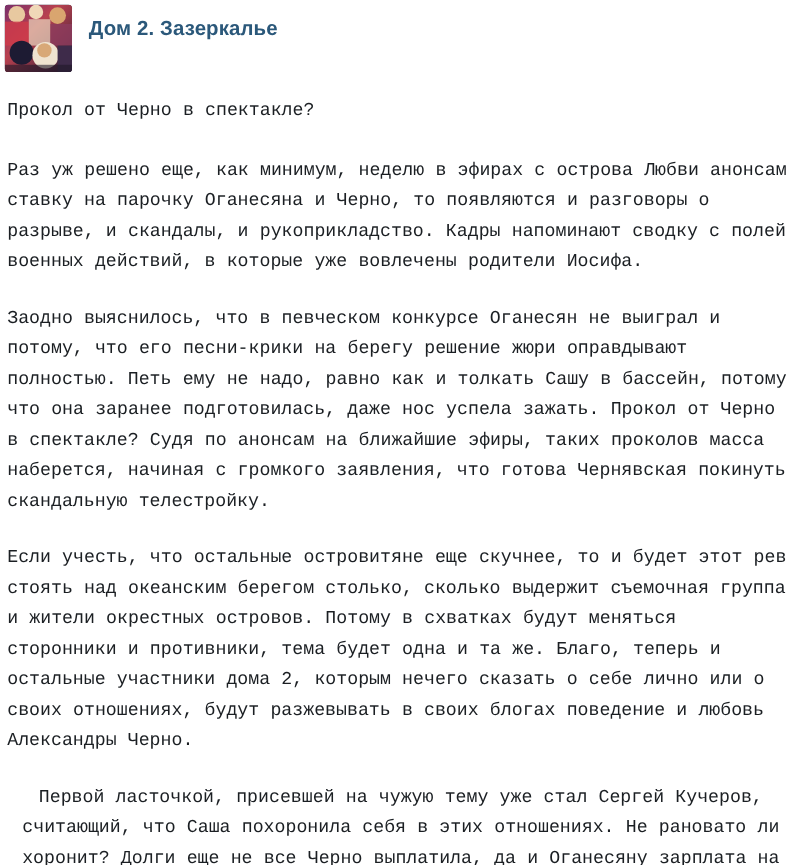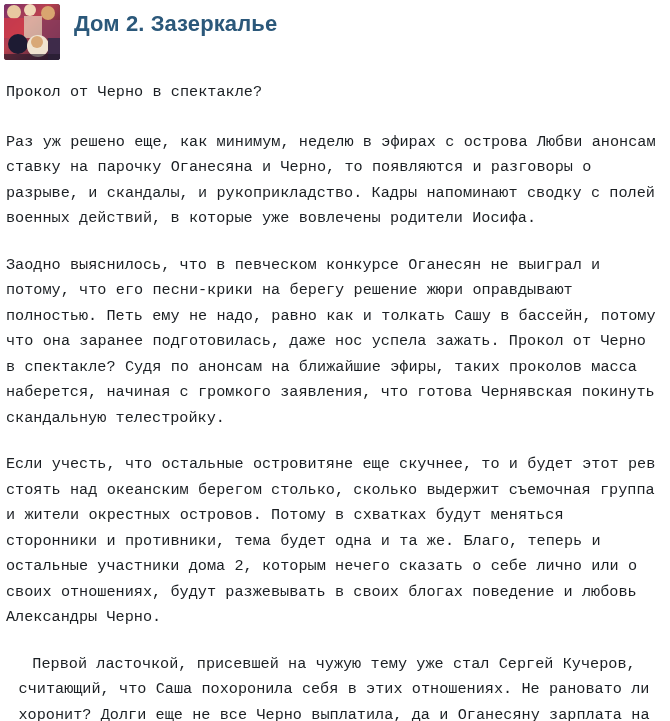--- a/index.html
+++ b/index.html
@@ -33,21 +33,21 @@
     flex: 0 0 56px;
     border-radius: 3px;
     overflow: hidden;
     position: relative;
     background: #3a2a3a;
   }
   .avatar svg { display: block; }
   .site-title {
     margin-left: 14px;
     margin-top: 9px;
-    font-size: 22px;
+    font-size: 17px;
     font-weight: bold;
     color: #2b587a;
     letter-spacing: 0.1px;
     line-height: 22px;
   }
   .article {
     padding: 20px 8px 0 6px;
     font-family: Liberation Mono, monospace;
   }
   .article p {

